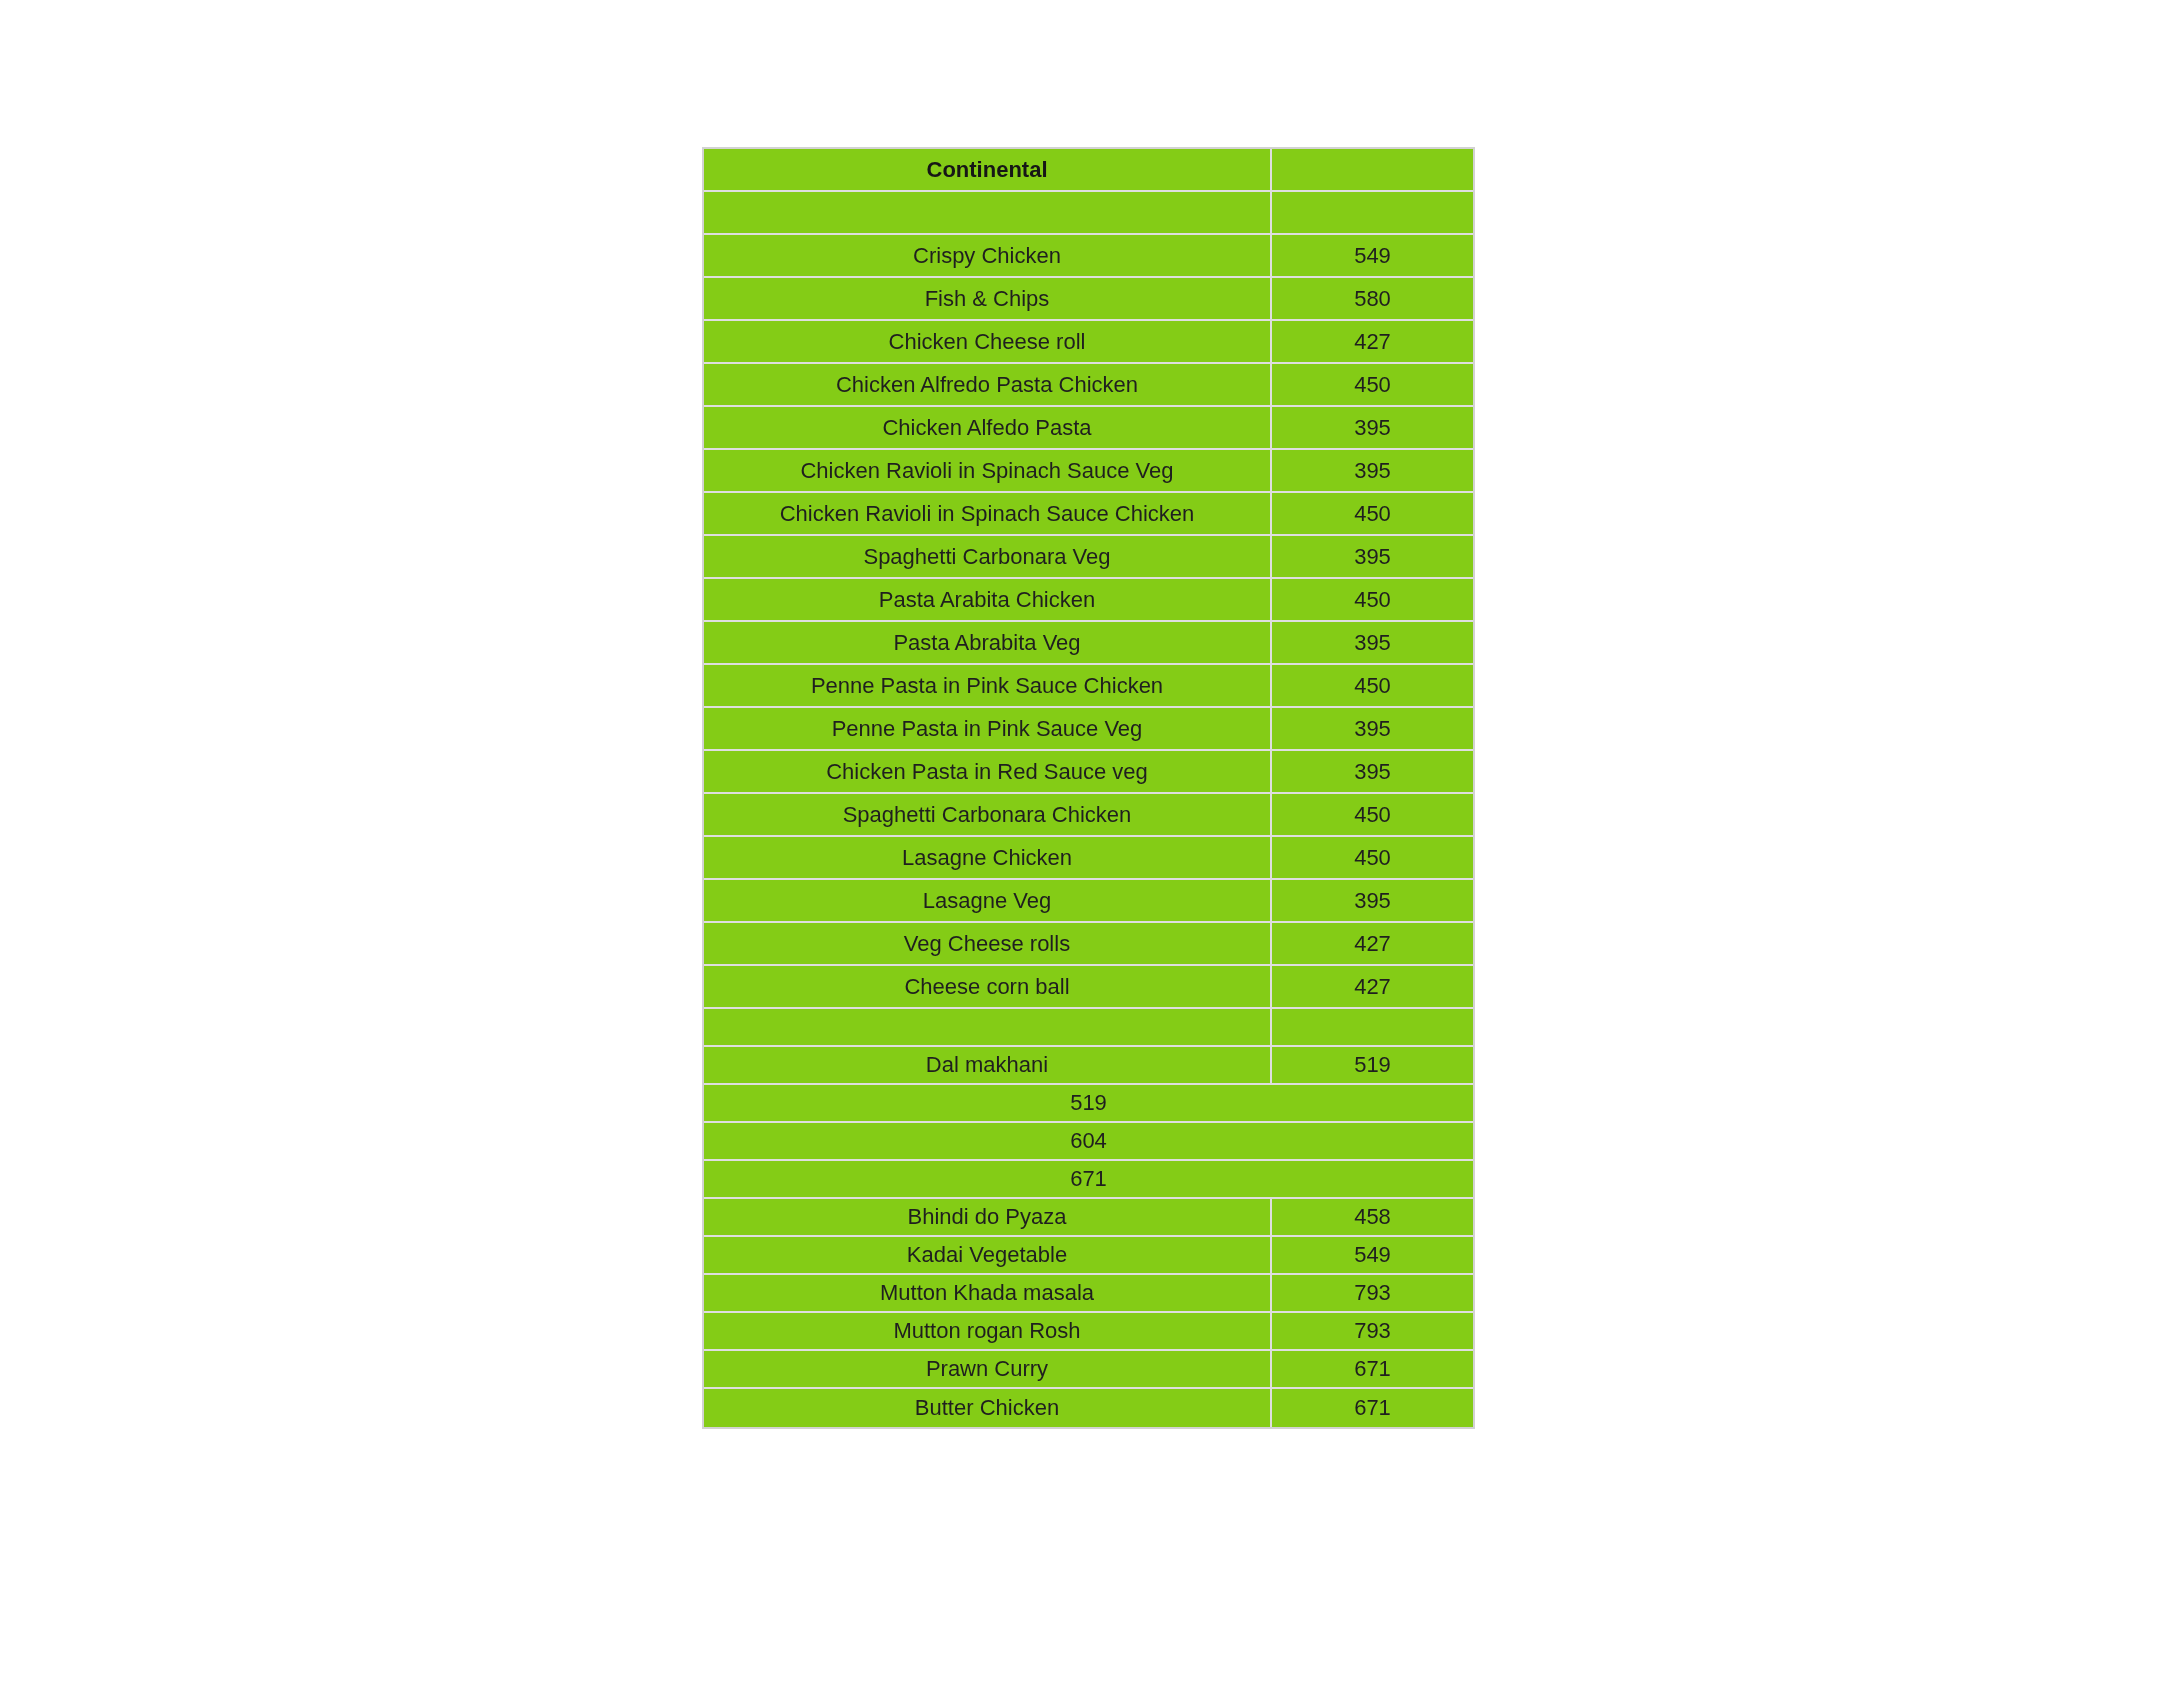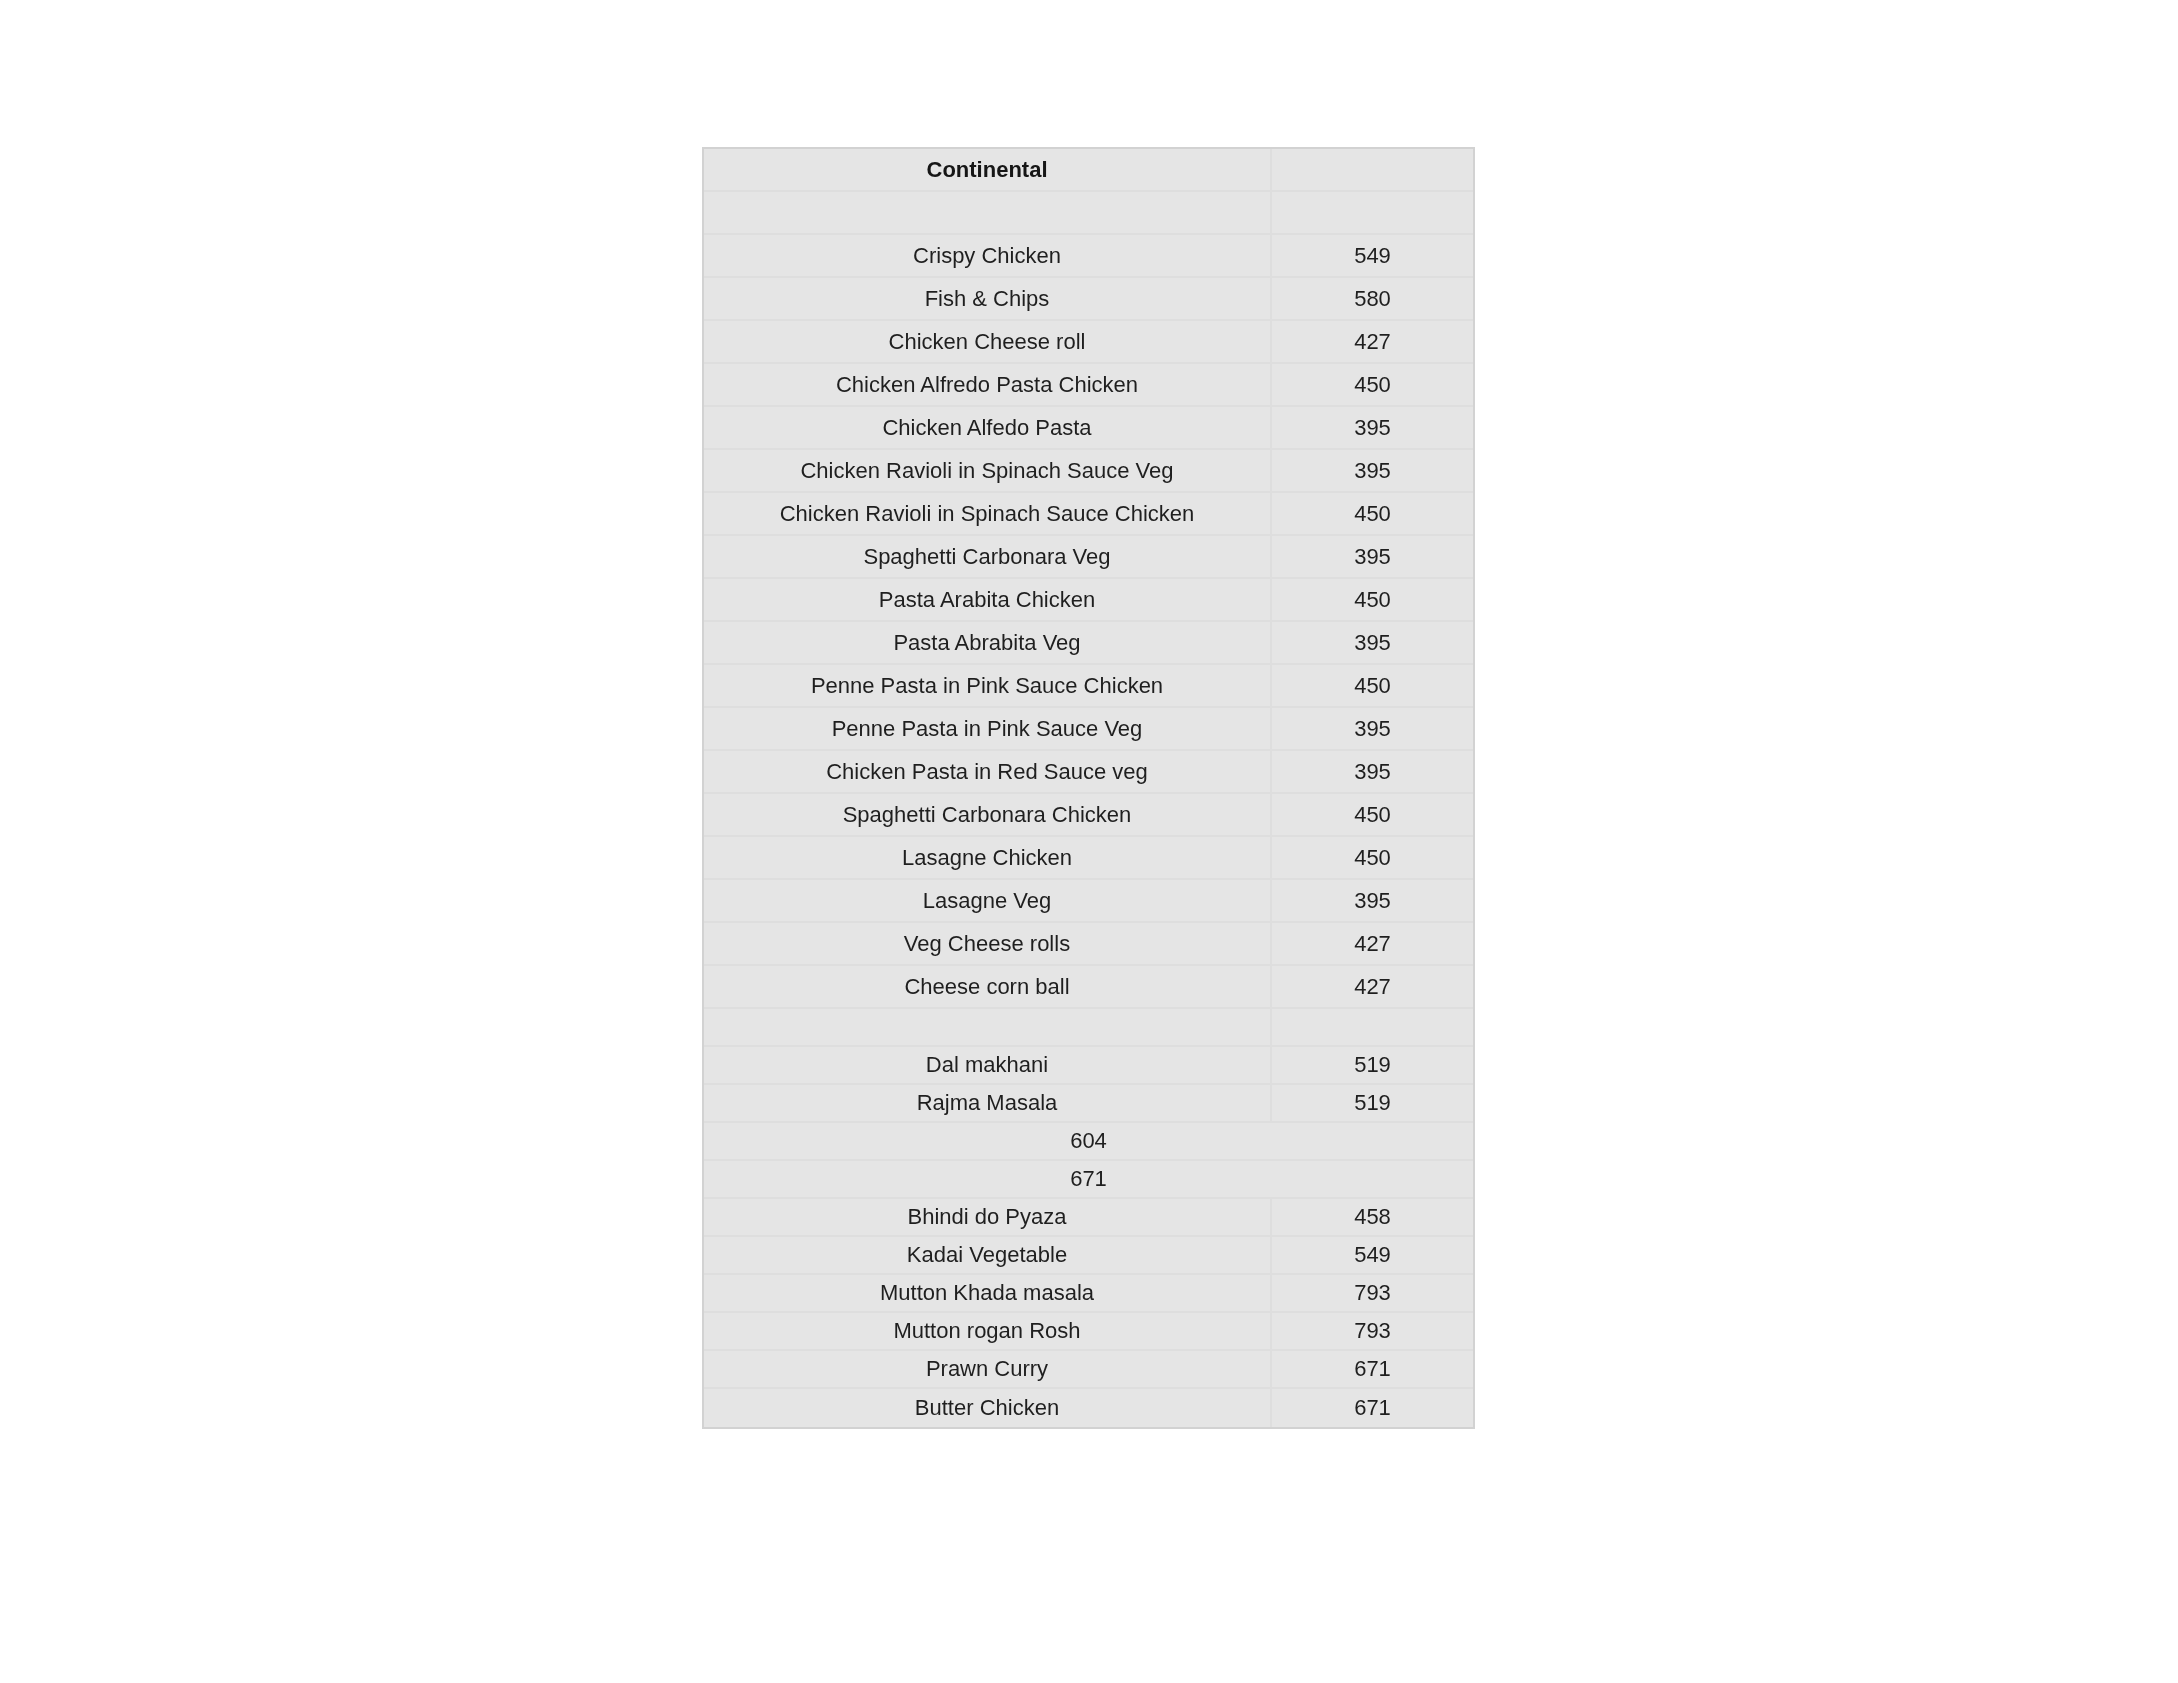--- a/index.html
+++ b/index.html
@@ -20,21 +20,21 @@
     top: 147px;
     width: 773px;
     box-sizing: border-box;
     border: 2px solid #d2d2d2;
     background: #ffffff;
   }
   .row {
     display: flex;
     box-sizing: border-box;
     border-bottom: 2px solid #dedede;
-    background: #e5e5e5;
+    background: #84cc16;
   }
   .row:last-child {
     border-bottom: none;
   }
   .row.tall  { height: 43px; }
   .row.short { height: 38px; }
   .cell {
     display: flex;
     align-items: center;
     justify-content: center;
@@ -143,21 +143,20 @@
     </div>
     <div class="row blank short">
       <div class="cell name-cell"></div>
       <div class="cell price-cell"></div>
     </div>
     <div class="row item short">
       <div class="cell name-cell">Dal makhani</div>
       <div class="cell price-cell">519</div>
     </div>
     <div class="row item short">
-      <div class="cell name-cell">Rajma Masala</div>
       <div class="cell price-cell">519</div>
     </div>
     <div class="row item short">
       <div class="cell price-cell">604</div>
     </div>
     <div class="row item short">
       <div class="cell price-cell">671</div>
     </div>
     <div class="row item short">
       <div class="cell name-cell">Bhindi do Pyaza</div>

